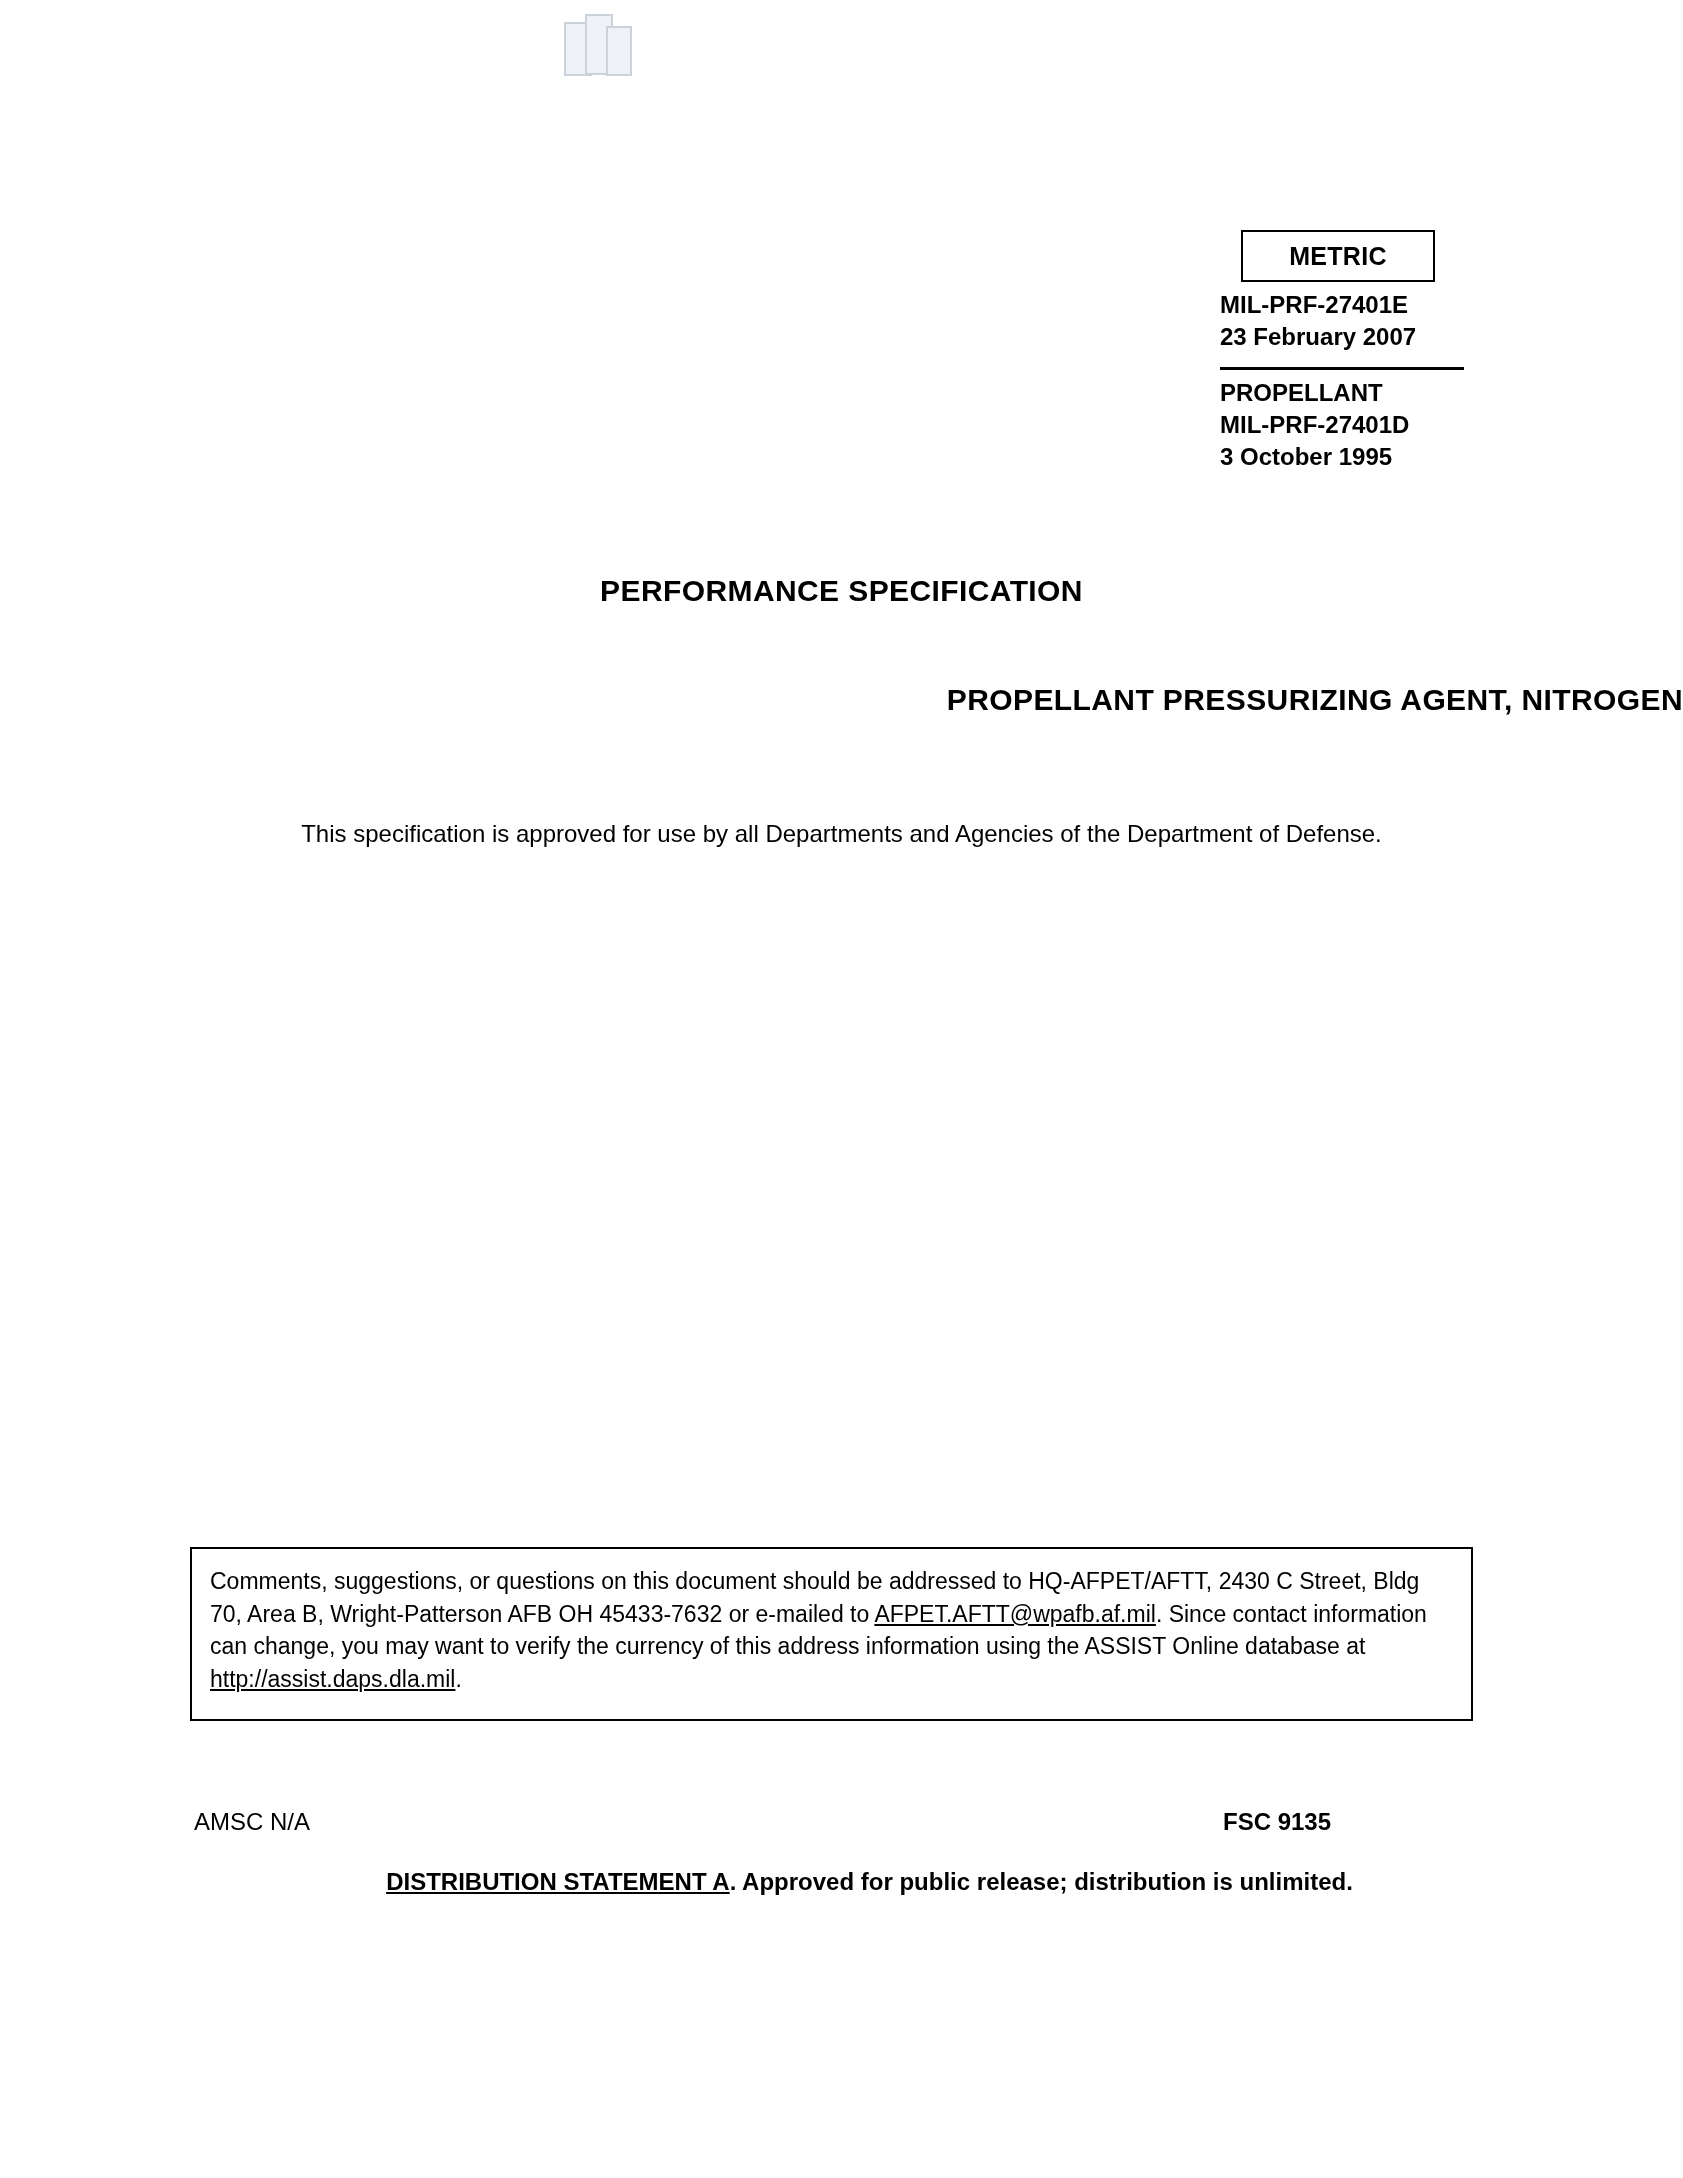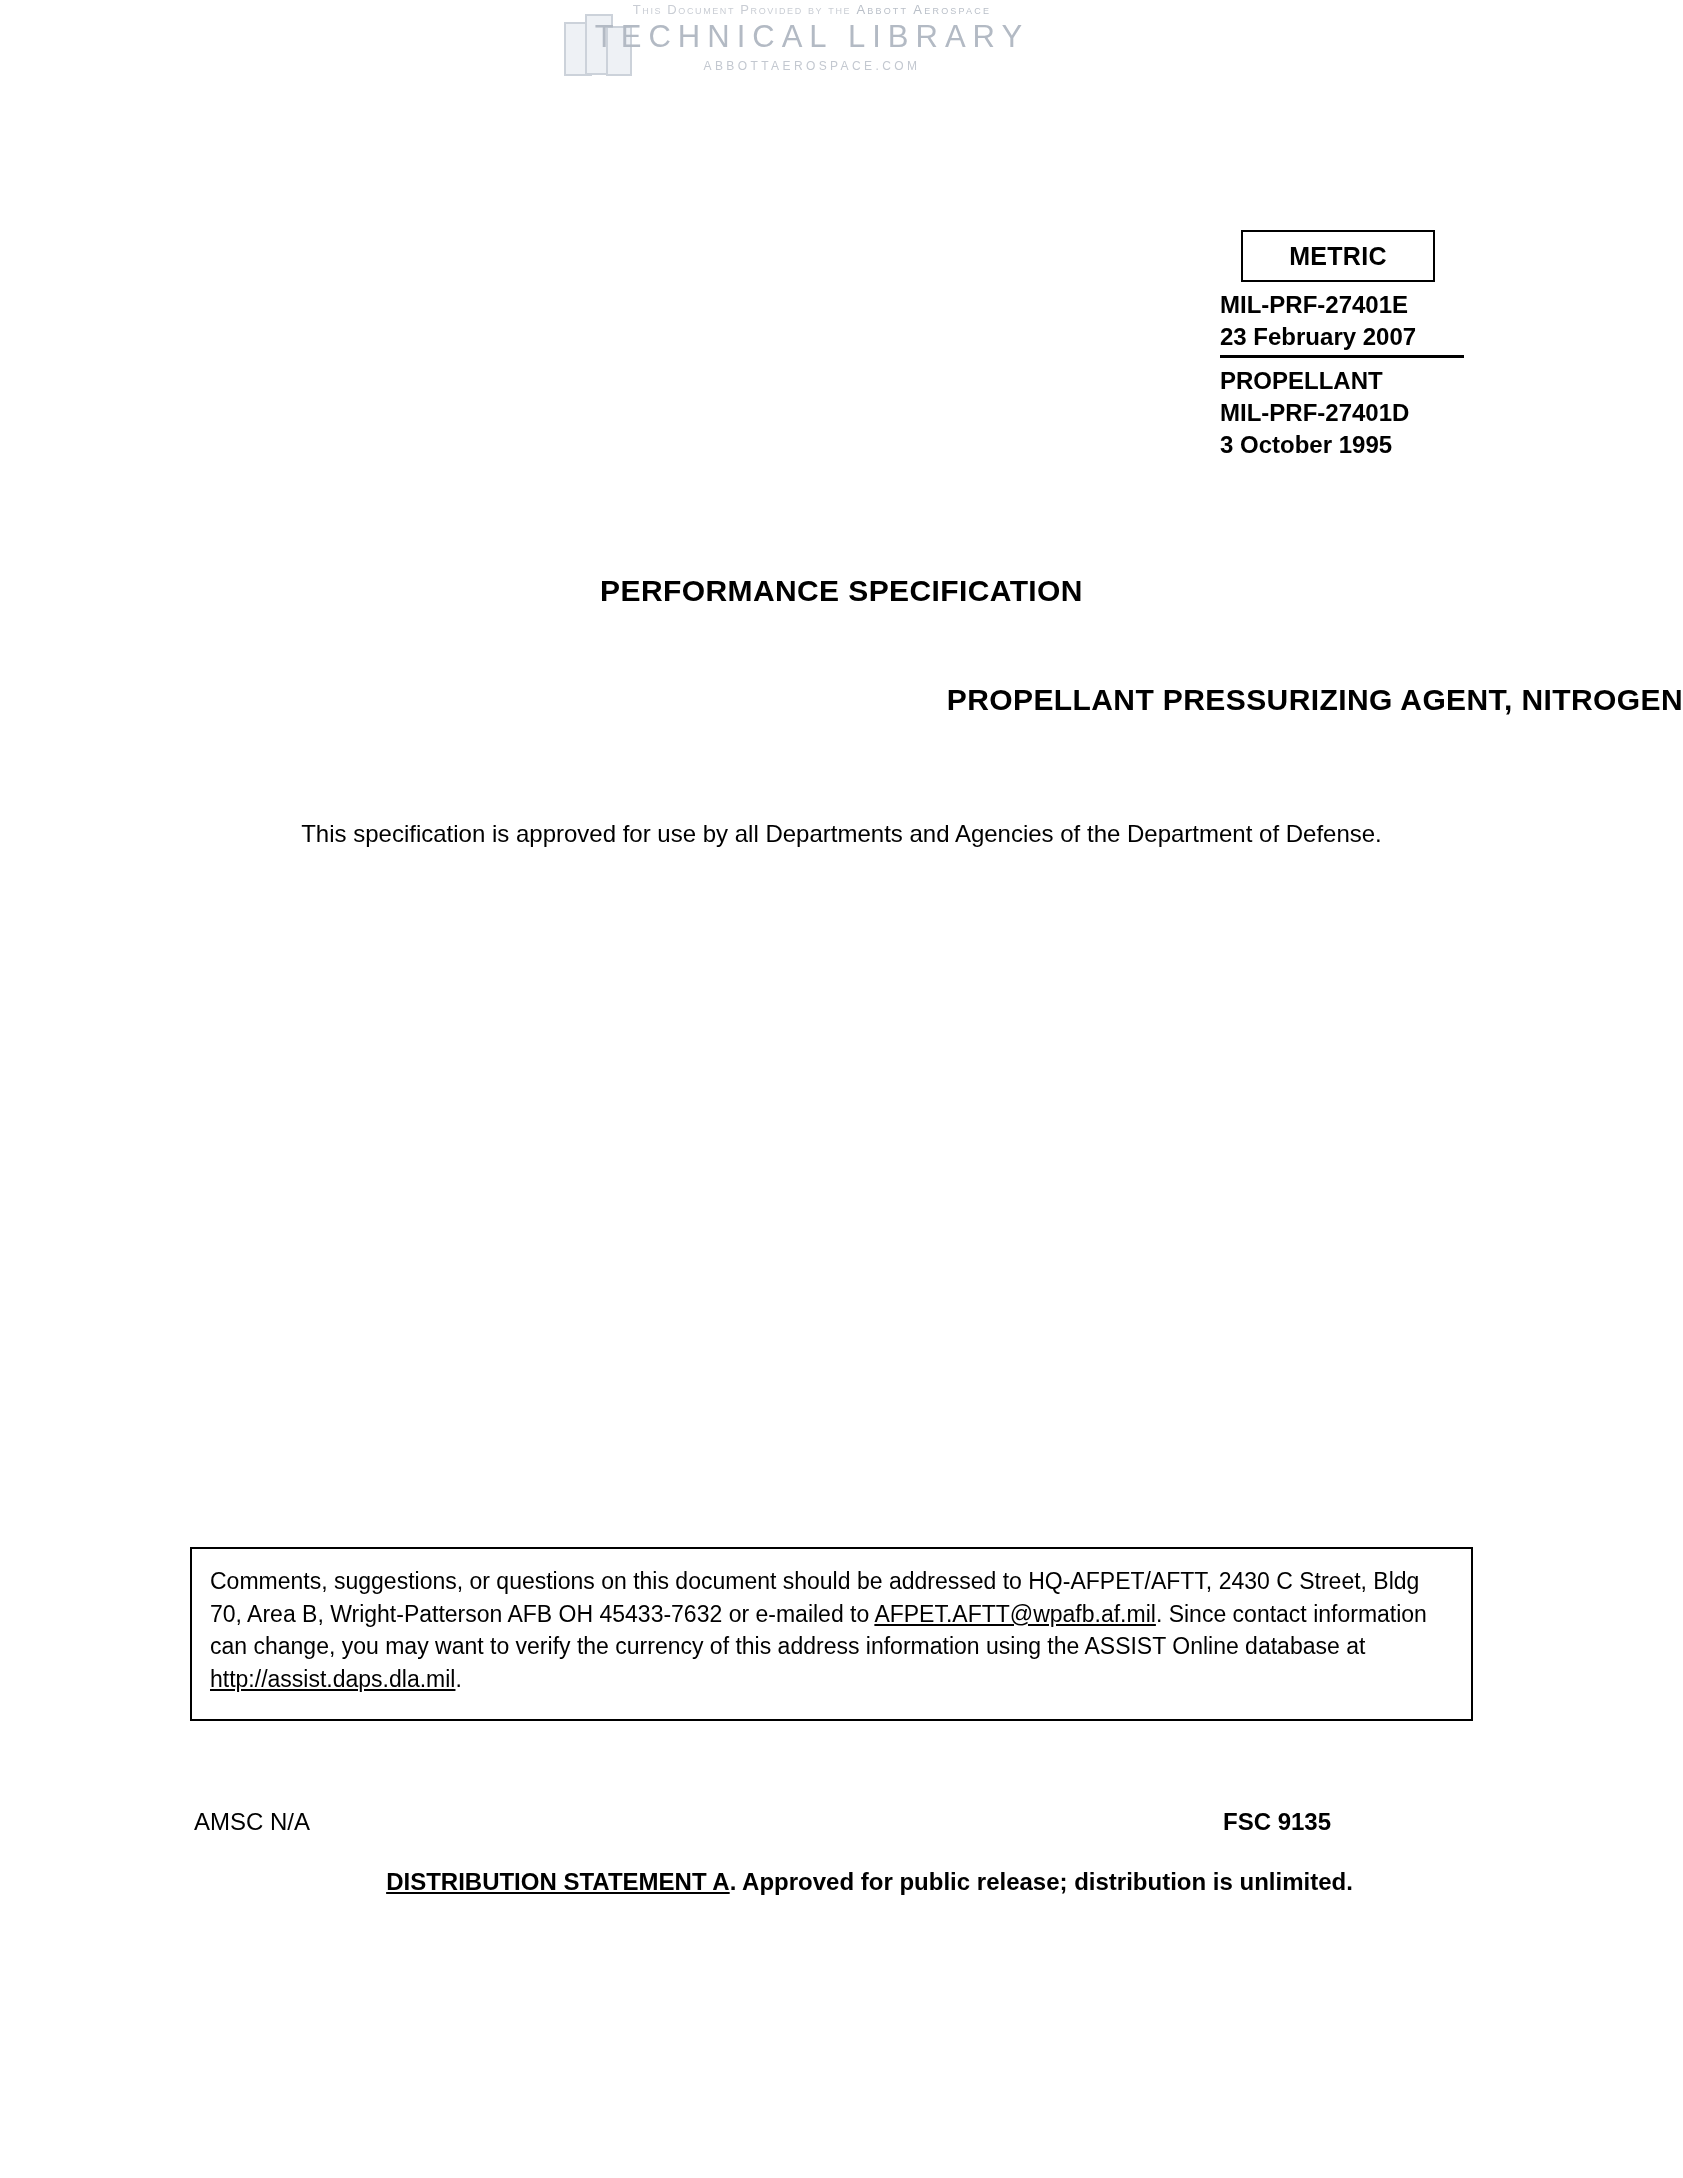--- a/index.html
+++ b/index.html
@@ -101,21 +101,21 @@
     position: absolute;
     left: 1220px;
     top: 289px;
     width: 253px;
     font-size: 24px;
     font-weight: bold;
     line-height: 1.32;
   }
   .id-block .rule {
     border-bottom: 3px solid #000;
-    padding-bottom: 3px;
+    padding-bottom: 15px;
     margin-bottom: 7px;
     display: block;
     width: 244px;
   }
 
   .title1 {
     position: absolute;
     left: 0;
     top: 574px;
     width: 1683px;
@@ -192,28 +192,20 @@
   }
 </style>
 </head>
 <body>
 
 <div class="watermark">
   <div class="wm-logo">
     <div class="bk bk1"></div>
     <div class="bk bk2"></div>
     <div class="bk bk3"></div>
-  </div>
-  <div class="wm-inner">
-    <div class="wm-line1">
-      <span>This Document Provided by the</span>
-      <span class="wm-strong">Abbott Aerospace</span>
-    </div>
-    <div class="wm-line2">TECHNICAL LIBRARY</div>
-    <div class="wm-line3">ABBOTTAEROSPACE.COM</div>
   </div>
 </div>
 
 <div class="doc">
 
   <div class="metric-box">METRIC</div>
 
   <div class="id-block">
     <span class="rule">
       <span>MIL-PRF-27401E</span><br>

